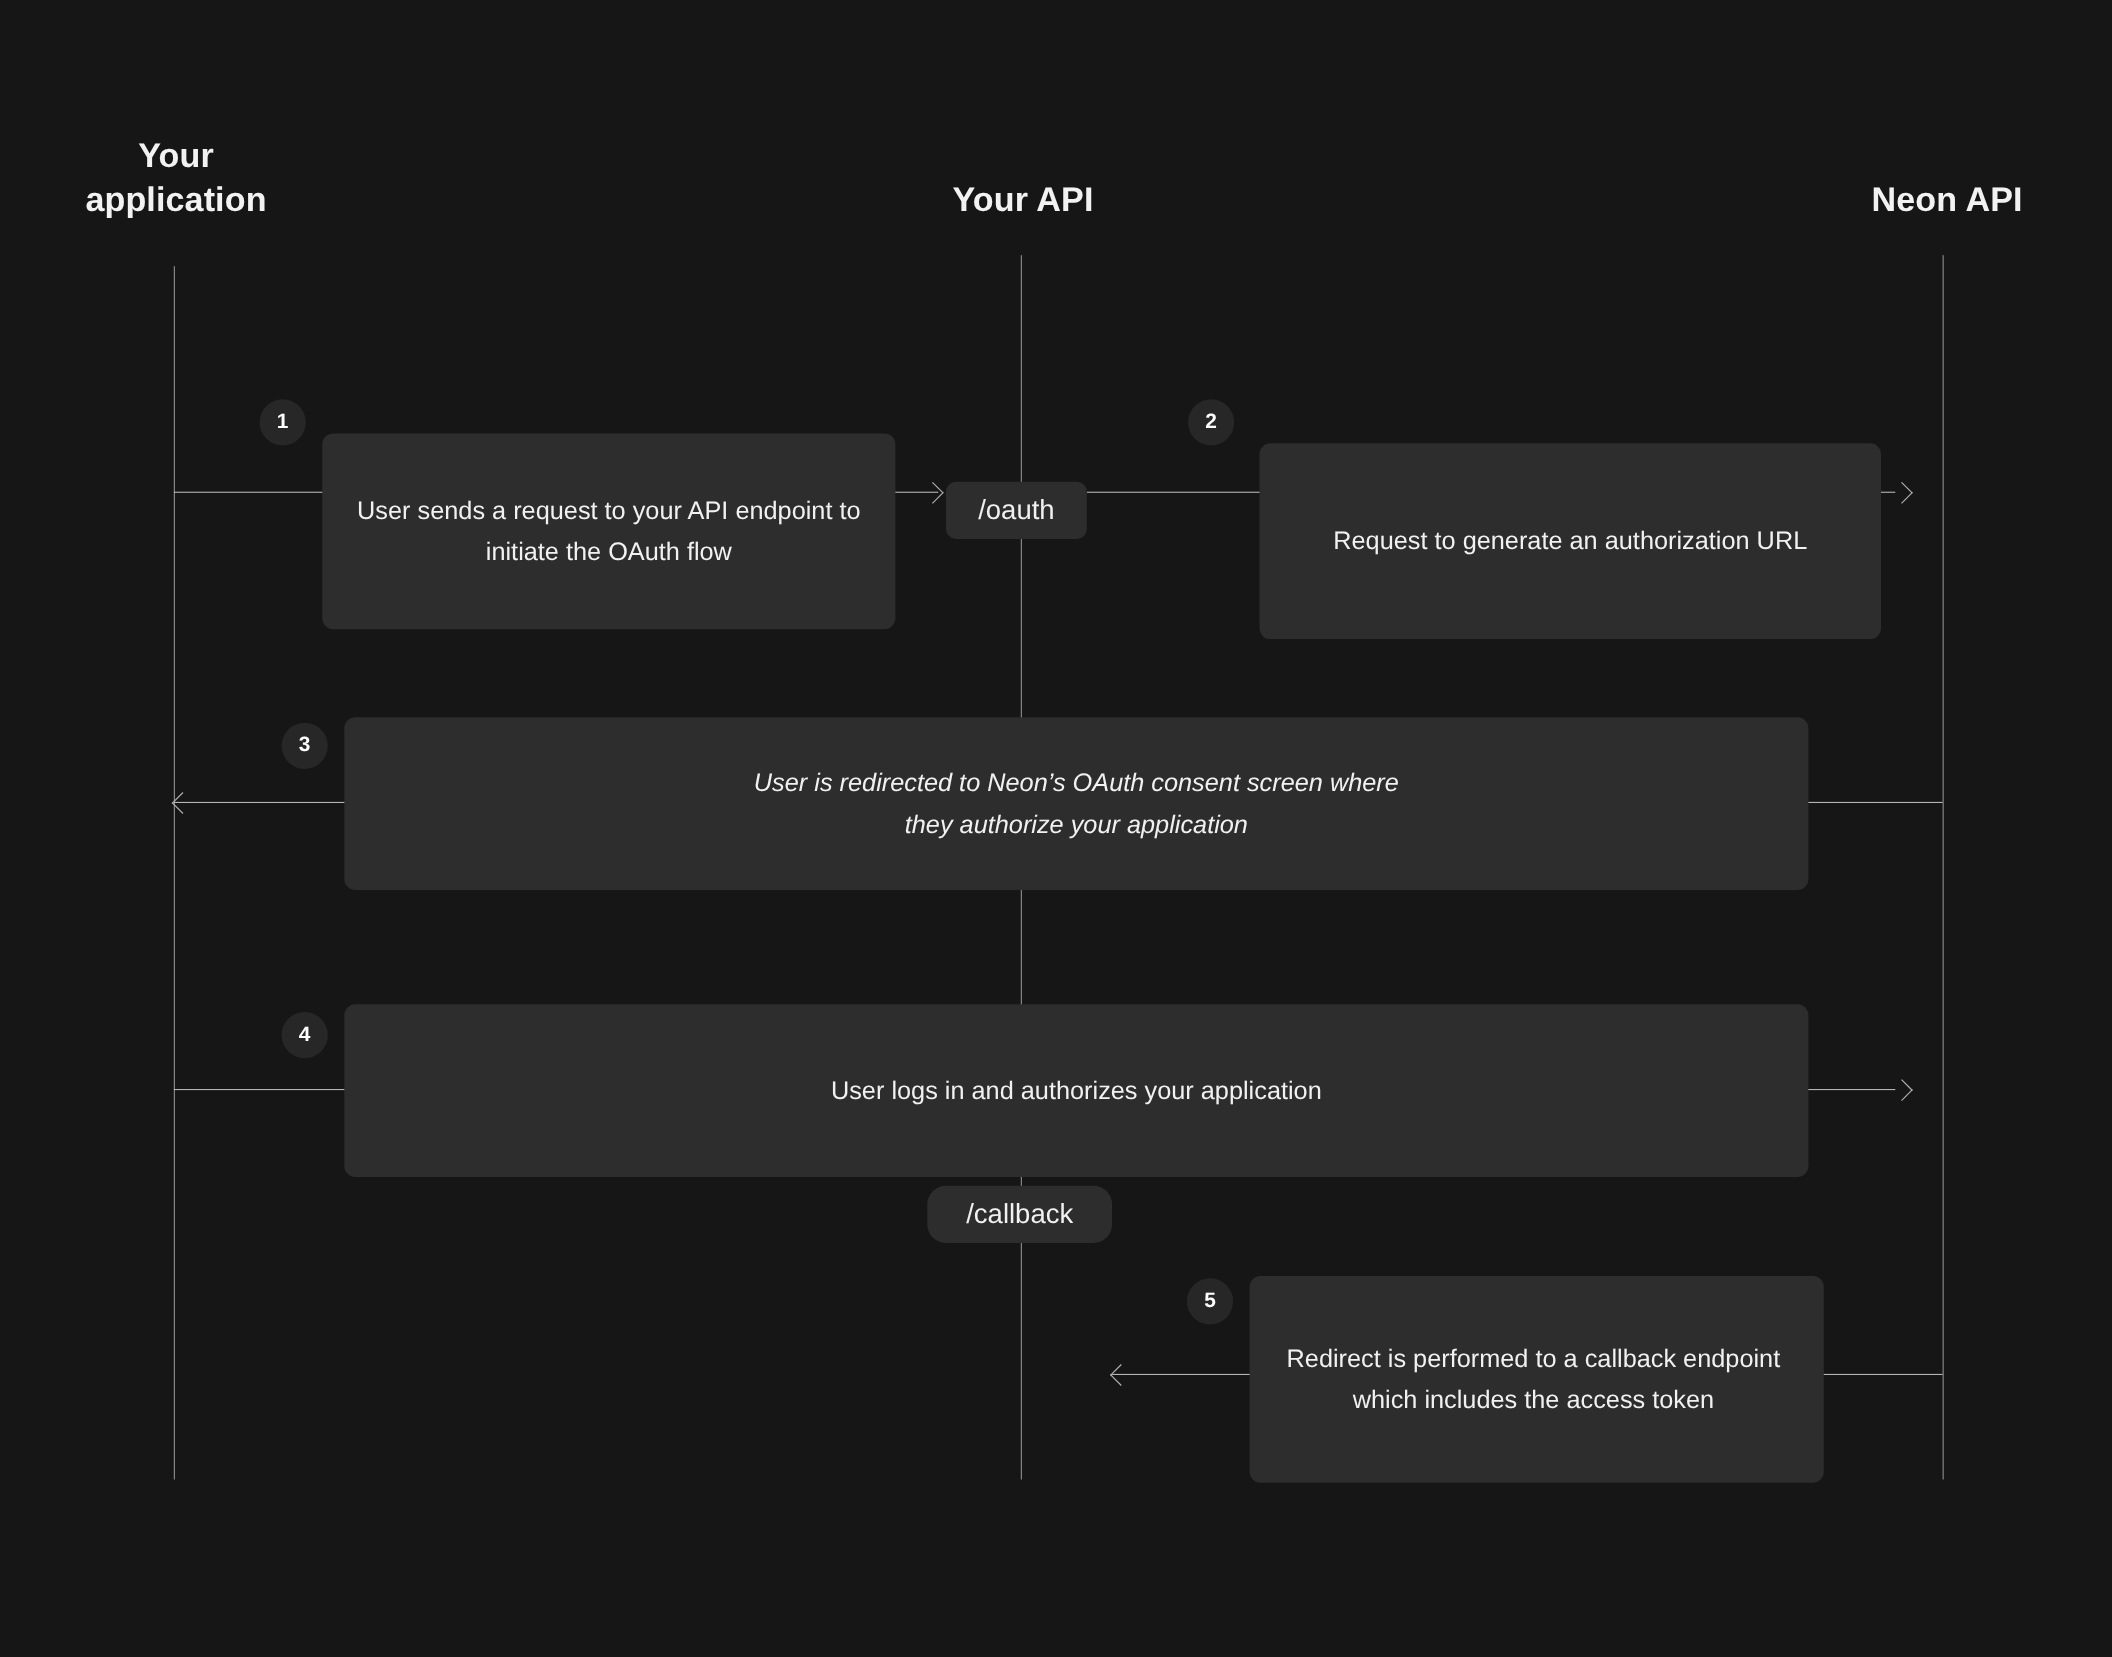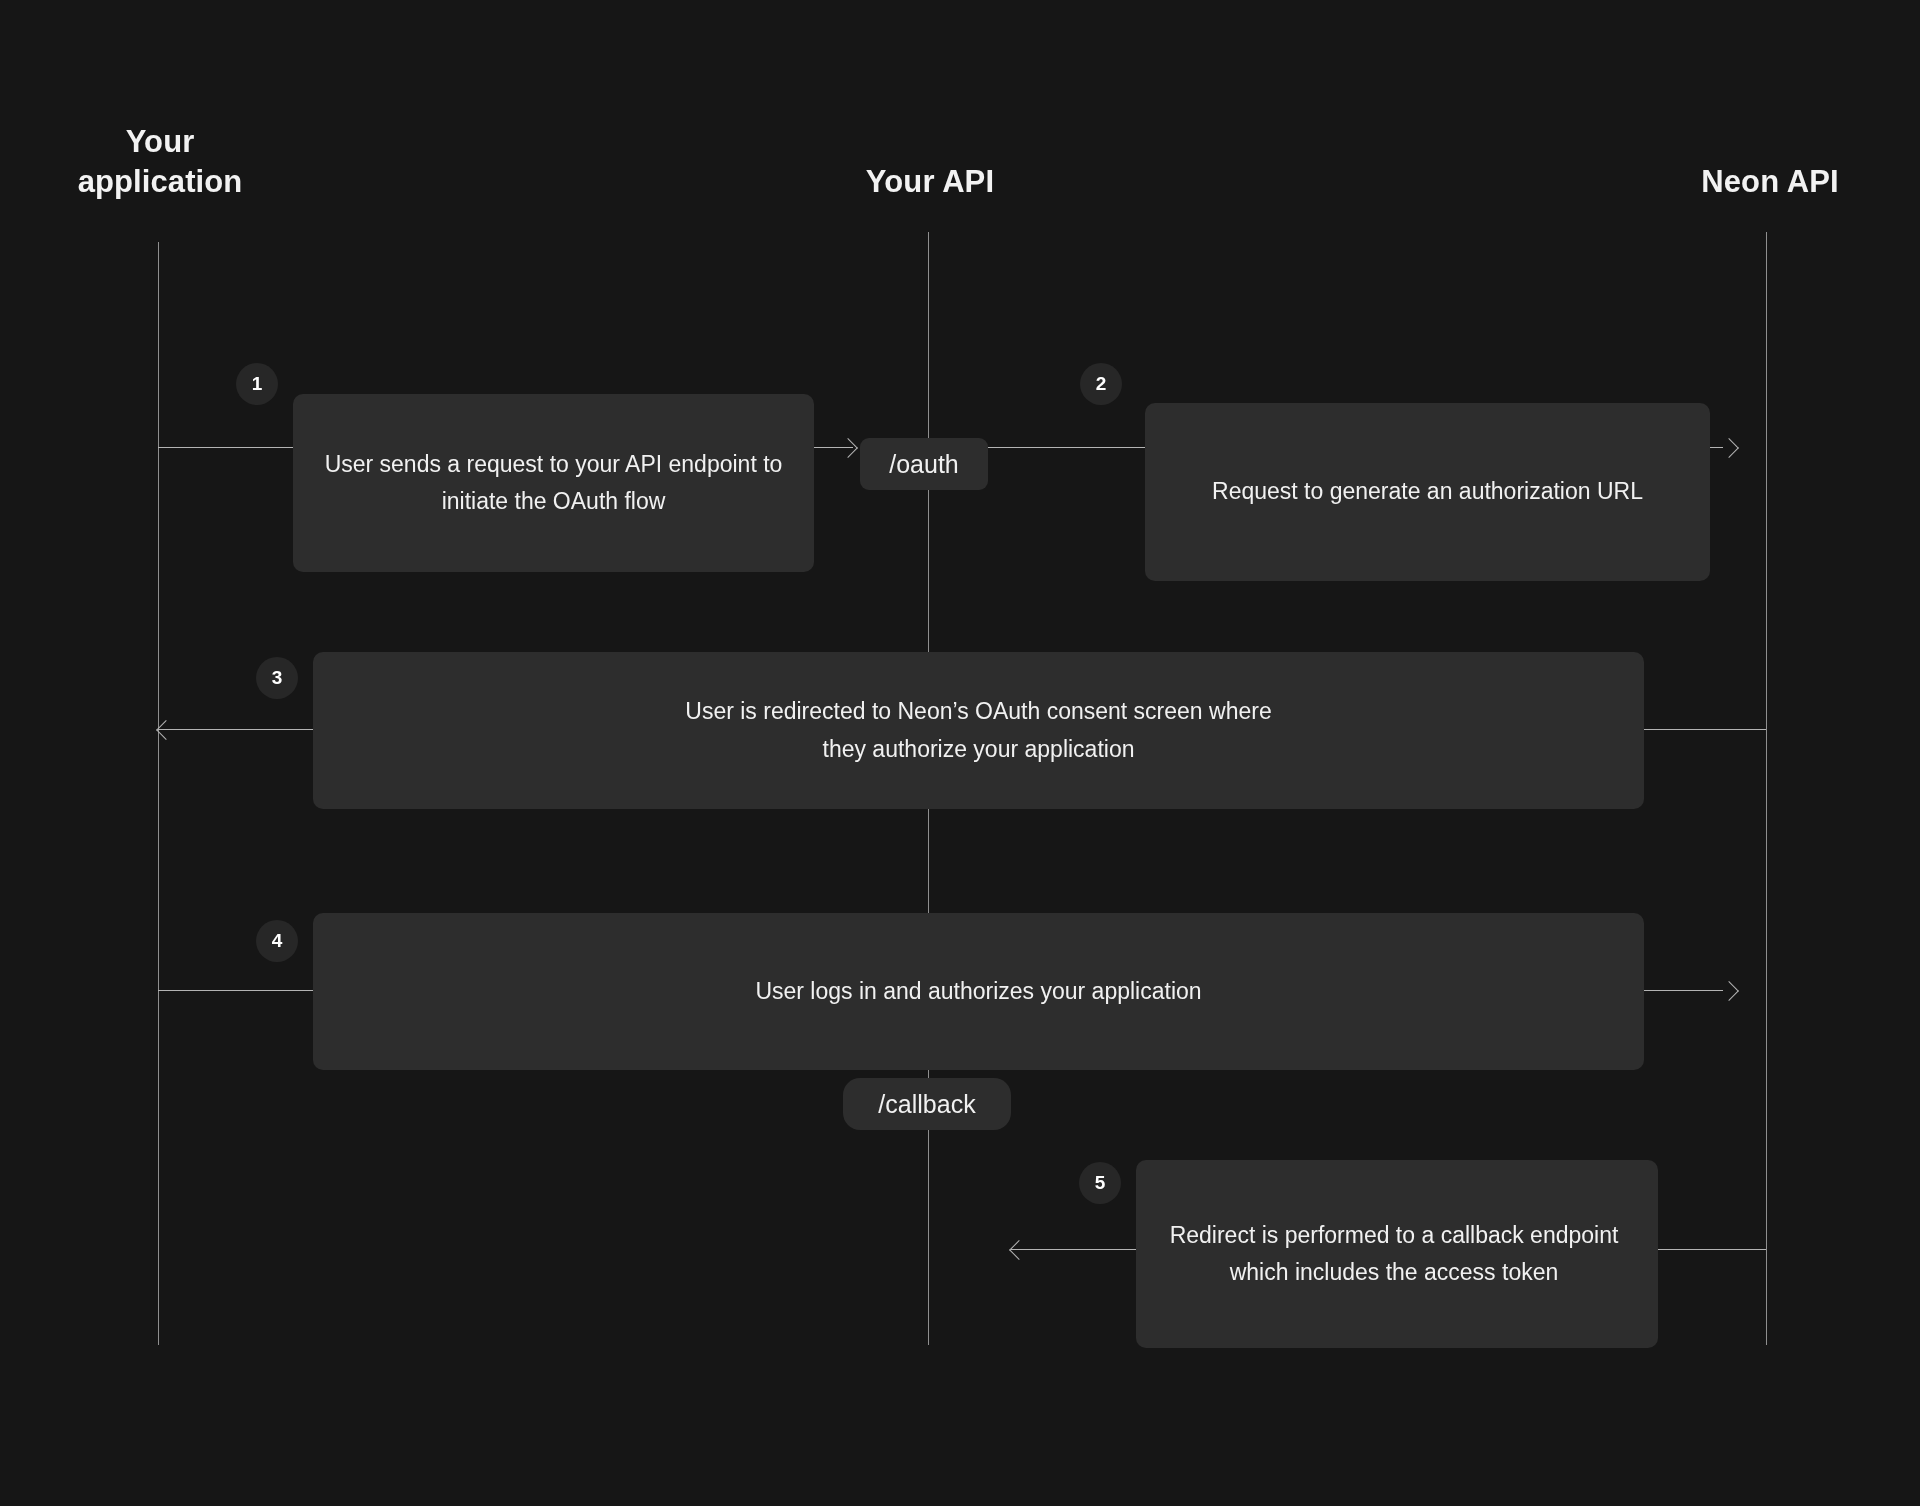--- a/index.html
+++ b/index.html
@@ -57,21 +57,21 @@
     justify-content: center;
     text-align: center;
     box-sizing: border-box;
     padding: 12px 22px;
     white-space: pre-line;
     z-index: 3;
   }
 
   .box-1 { left: 293px;  top: 358px;  width: 521px;  height: 178px; margin-top: 36px; }
   .box-2 { left: 1145px; top: 358px;  width: 565px;  height: 178px; margin-top: 45px; }
-  .box-3 { left: 313px;  top: 652px;  width: 1331px; height: 157px; }
+  .box-3 { left: 313px;  top: 652px;  width: 1331px; height: 157px; font-style: italic; }
   .box-4 { left: 313px;  top: 913px;  width: 1331px; height: 157px; }
   .box-5 { left: 1136px; top: 1160px; width: 522px;  height: 188px; padding-left: 16px; }
 
   
   .badge {
     position: absolute;
     width: 42px;
     height: 42px;
     border-radius: 50%;
     background: #272727;

